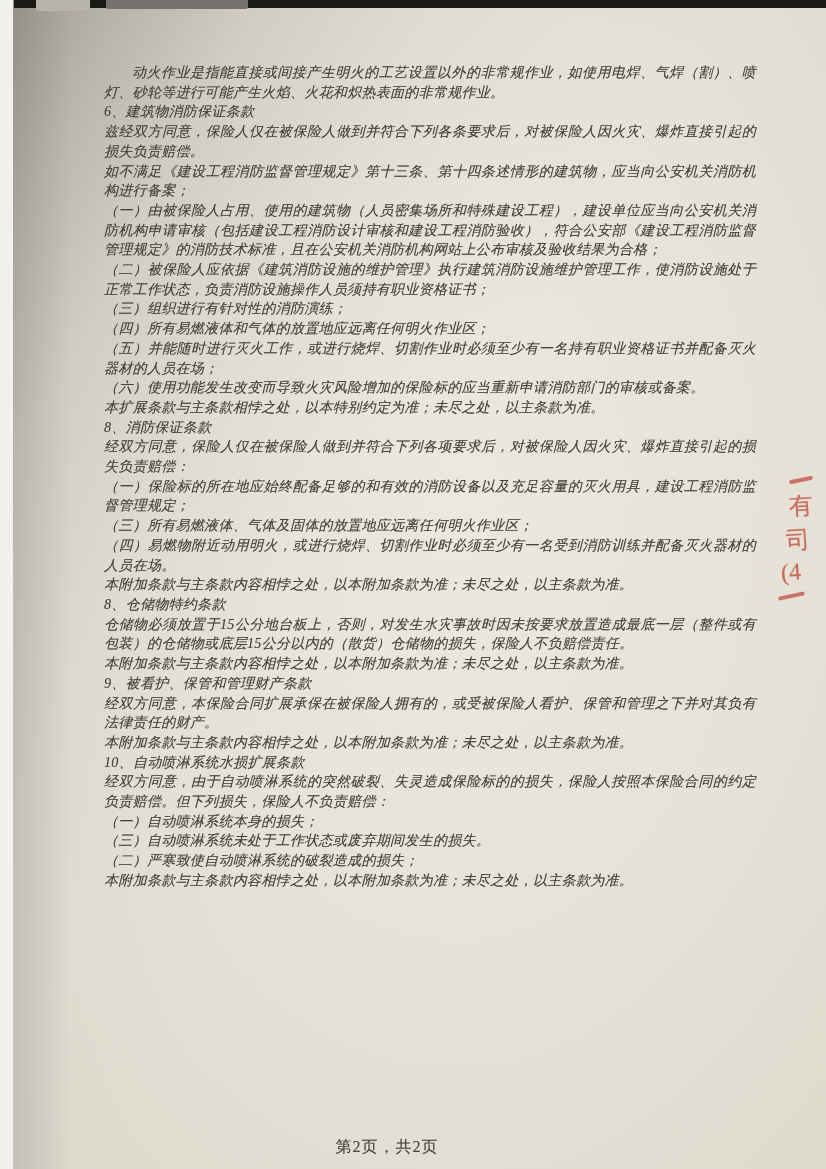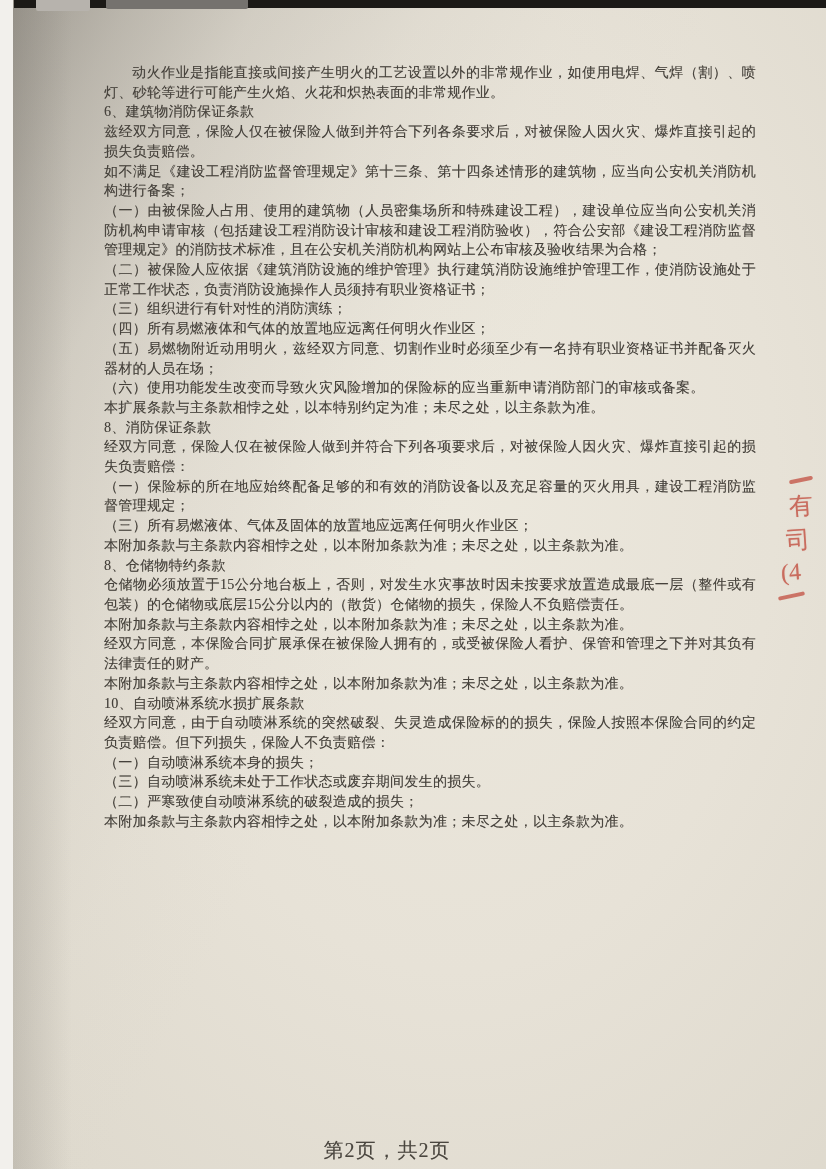--- a/index.html
+++ b/index.html
@@ -45,36 +45,37 @@
   
   .content{
     position:absolute;left:104px;top:63px;width:652px;
     font-size:14px;line-height:19.7px;
     color:#45413b;
     letter-spacing:0.3px;
     text-align:justify;
     text-justify:inter-character;
     word-break:break-all;
     text-shadow:0.3px 0.3px 0.6px rgba(70,64,58,0.40);
+    font-style:italic;
   }
   .content p{margin:0;padding:0;}
   .content p.first-indent{text-indent:2em;}
   .stamp-stroke{
     position:absolute;background:#c4584a;opacity:0.8;
     height:4px;border-radius:2px;transform:rotate(-12deg);
   }
   .stamp-char{
     position:absolute;color:#c4584a;opacity:0.85;
     font-size:24px;line-height:24px;transform:rotate(-4deg);
     text-shadow:0 0 1px rgba(196,88,74,0.5);
   }
   .footer{
     position:absolute;top:1137px;left:0;width:826px;
     text-align:center;
-    font-size:20px;color:#4a463f;letter-spacing:1px;
+    font-size:16px;color:#4a463f;letter-spacing:1px;
     text-shadow:0.3px 0.3px 0.6px rgba(70,64,58,0.35);
   }
   .footer span{display:inline-block;transform:translateX(-26px);}
 </style>
 </head>
 <body>
 
 <div class="page">
 
   <div class="shade-topleft"></div>
@@ -86,31 +87,33 @@
 
   <div class="content">
     <p class="first-indent">动火作业是指能直接或间接产生明火的工艺设置以外的非常规作业，如使用电焊、气焊（割）、喷灯、砂轮等进行可能产生火焰、火花和炽热表面的非常规作业。</p>
     <p>6、建筑物消防保证条款</p>
     <p>兹经双方同意，保险人仅在被保险人做到并符合下列各条要求后，对被保险人因火灾、爆炸直接引起的损失负责赔偿。</p>
     <p>如不满足《建设工程消防监督管理规定》第十三条、第十四条述情形的建筑物，应当向公安机关消防机构进行备案；</p>
     <p>（一）由被保险人占用、使用的建筑物（人员密集场所和特殊建设工程），建设单位应当向公安机关消防机构申请审核（包括建设工程消防设计审核和建设工程消防验收），符合公安部《建设工程消防监督管理规定》的消防技术标准，且在公安机关消防机构网站上公布审核及验收结果为合格；</p>
     <p>（二）被保险人应依据《建筑消防设施的维护管理》执行建筑消防设施维护管理工作，使消防设施处于正常工作状态，负责消防设施操作人员须持有职业资格证书；</p>
     <p>（三）组织进行有针对性的消防演练；</p>
     <p>（四）所有易燃液体和气体的放置地应远离任何明火作业区；</p>
-    <p>（五）易燃物附近动用明火，兹经双方同意、切割作业时必须至少有一名持有职业资格证书并配备灭火器材的人员在场；</p>
+    <p>（五）并能随时进行灭火工作，或进行烧焊、切割作业时必须至少有一名持有职业资格证书并配备灭火器材的人员在场；</p>
     <p>（六）使用功能发生改变而导致火灾风险增加的保险标的应当重新申请消防部门的审核或备案。</p>
     <p>本扩展条款与主条款相悖之处，以本特别约定为准；未尽之处，以主条款为准。</p>
     <p>8、消防保证条款</p>
     <p>经双方同意，保险人仅在被保险人做到并符合下列各项要求后，对被保险人因火灾、爆炸直接引起的损失负责赔偿：</p>
     <p>（一）保险标的所在地应始终配备足够的和有效的消防设备以及充足容量的灭火用具，建设工程消防监督管理规定；</p>
     <p>（三）所有易燃液体、气体及固体的放置地应远离任何明火作业区；</p>
+    <p>（四）易燃物附近动用明火，或进行烧焊、切割作业时必须至少有一名受到消防训练并配备灭火器材的人员在场。</p>
     <p>本附加条款与主条款内容相悖之处，以本附加条款为准；未尽之处，以主条款为准。</p>
     <p>8、仓储物特约条款</p>
     <p>仓储物必须放置于15公分地台板上，否则，对发生水灾事故时因未按要求放置造成最底一层（整件或有包装）的仓储物或底层15公分以内的（散货）仓储物的损失，保险人不负赔偿责任。</p>
     <p>本附加条款与主条款内容相悖之处，以本附加条款为准；未尽之处，以主条款为准。</p>
+    <p>9、被看护、保管和管理财产条款</p>
     <p>经双方同意，本保险合同扩展承保在被保险人拥有的，或受被保险人看护、保管和管理之下并对其负有法律责任的财产。</p>
     <p>本附加条款与主条款内容相悖之处，以本附加条款为准；未尽之处，以主条款为准。</p>
     <p>10、自动喷淋系统水损扩展条款</p>
     <p>经双方同意，由于自动喷淋系统的突然破裂、失灵造成保险标的的损失，保险人按照本保险合同的约定负责赔偿。但下列损失，保险人不负责赔偿：</p>
     <p>（一）自动喷淋系统本身的损失；</p>
     <p>（三）自动喷淋系统未处于工作状态或废弃期间发生的损失。</p>
     <p>（二）严寒致使自动喷淋系统的破裂造成的损失；</p>
     <p>本附加条款与主条款内容相悖之处，以本附加条款为准；未尽之处，以主条款为准。</p>
   </div>
 

